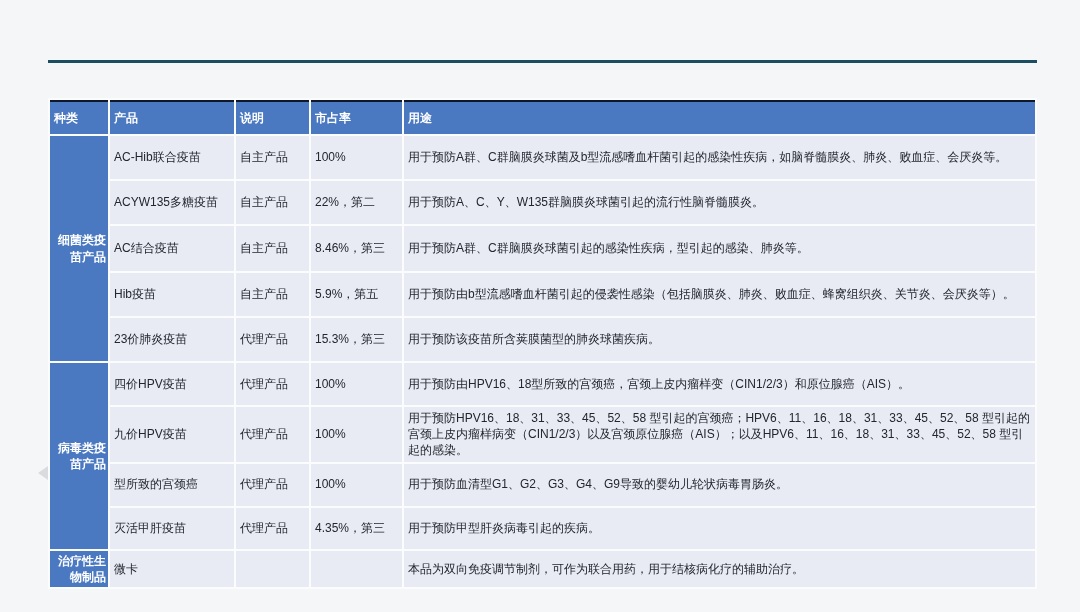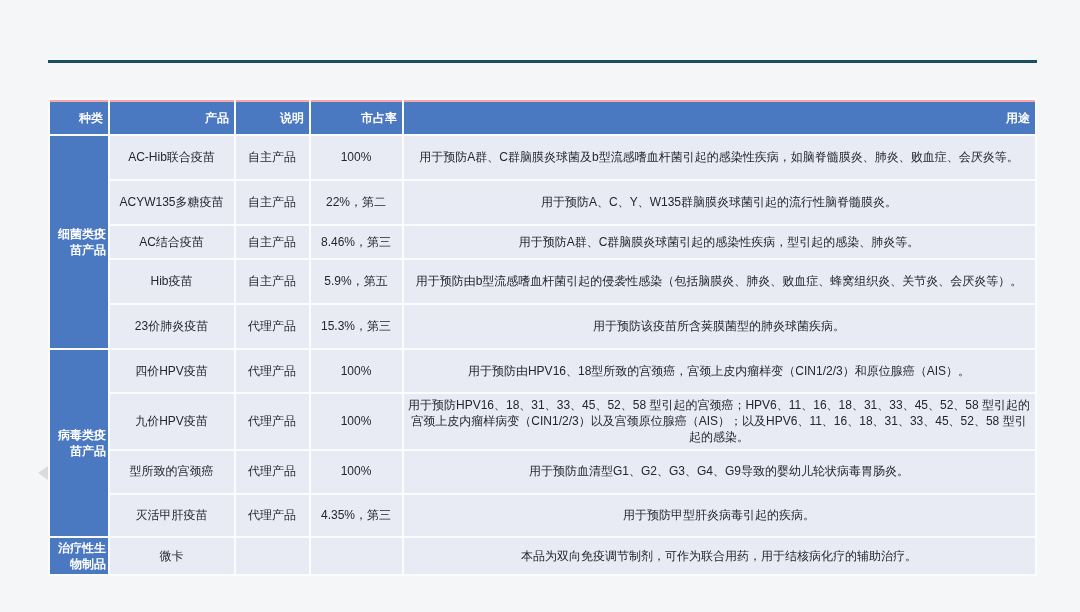--- a/index.html
+++ b/index.html
@@ -36,27 +36,27 @@
     table-layout:fixed;
   }
   .tbl th,.tbl td{
     font-size:12px;line-height:1.35;
     vertical-align:middle;
     padding:3px 5px 3px 4px;
     overflow:hidden;
   }
   .tbl thead th{
     background:#4a78c1;color:#ffffff;
-    font-weight:bold;text-align:right;
-    border-top:2px solid #fca5a5;
+    font-weight:bold;text-align:left;
+    border-top:2px solid #0f172a;
     height:26px;
   }
   .tbl td{
     background:#e9ebf4;color:#23262e;
-    text-align:center;
+    text-align:left;
   }
   .tbl th.cat{
     background:#4a78c1;color:#ffffff;
     font-weight:bold;text-align:right;
     padding:2px 2px;
   }
   .use-cell{padding-left:5px;}
 </style>
 </head>
 <body>
@@ -91,21 +91,21 @@
         <td>自主产品</td>
         <td>100%</td>
         <td class="use-cell">用于预防A群、C群脑膜炎球菌及b型流感嗜血杆菌引起的感染性疾病，如脑脊髓膜炎、肺炎、败血症、会厌炎等。</td>
       </tr>
       <tr style="height:43px">
         <td>ACYW135多糖疫苗</td>
         <td>自主产品</td>
         <td>22%，第二</td>
         <td class="use-cell">用于预防A、C、Y、W135群脑膜炎球菌引起的流行性脑脊髓膜炎。</td>
       </tr>
-      <tr style="height:32px">
+      <tr style="height:45px">
         <td>AC结合疫苗</td>
         <td>自主产品</td>
         <td>8.46%，第三</td>
         <td class="use-cell">用于预防A群、C群脑膜炎球菌引起的感染性疾病，型引起的感染、肺炎等。</td>
       </tr>
       <tr style="height:43px">
         <td>Hib疫苗</td>
         <td>自主产品</td>
         <td>5.9%，第五</td>
         <td class="use-cell">用于预防由b型流感嗜血杆菌引起的侵袭性感染（包括脑膜炎、肺炎、败血症、蜂窝组织炎、关节炎、会厌炎等）。</td>

